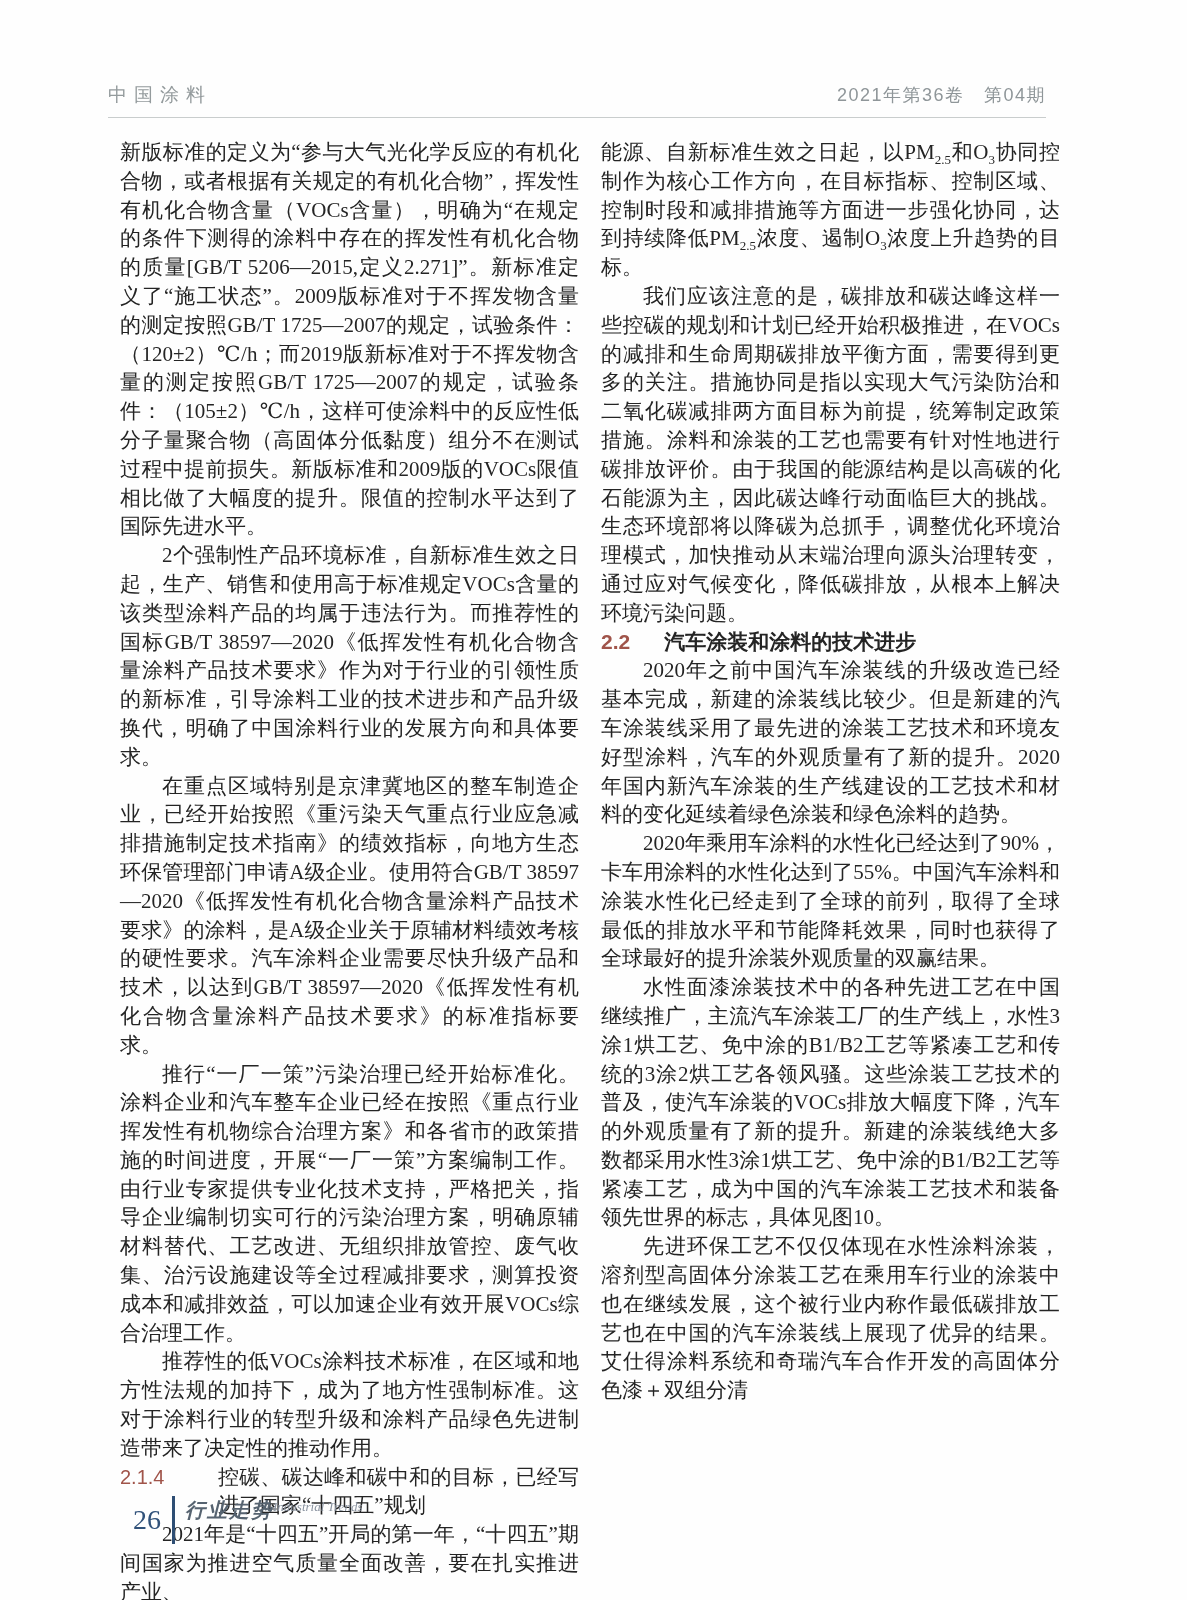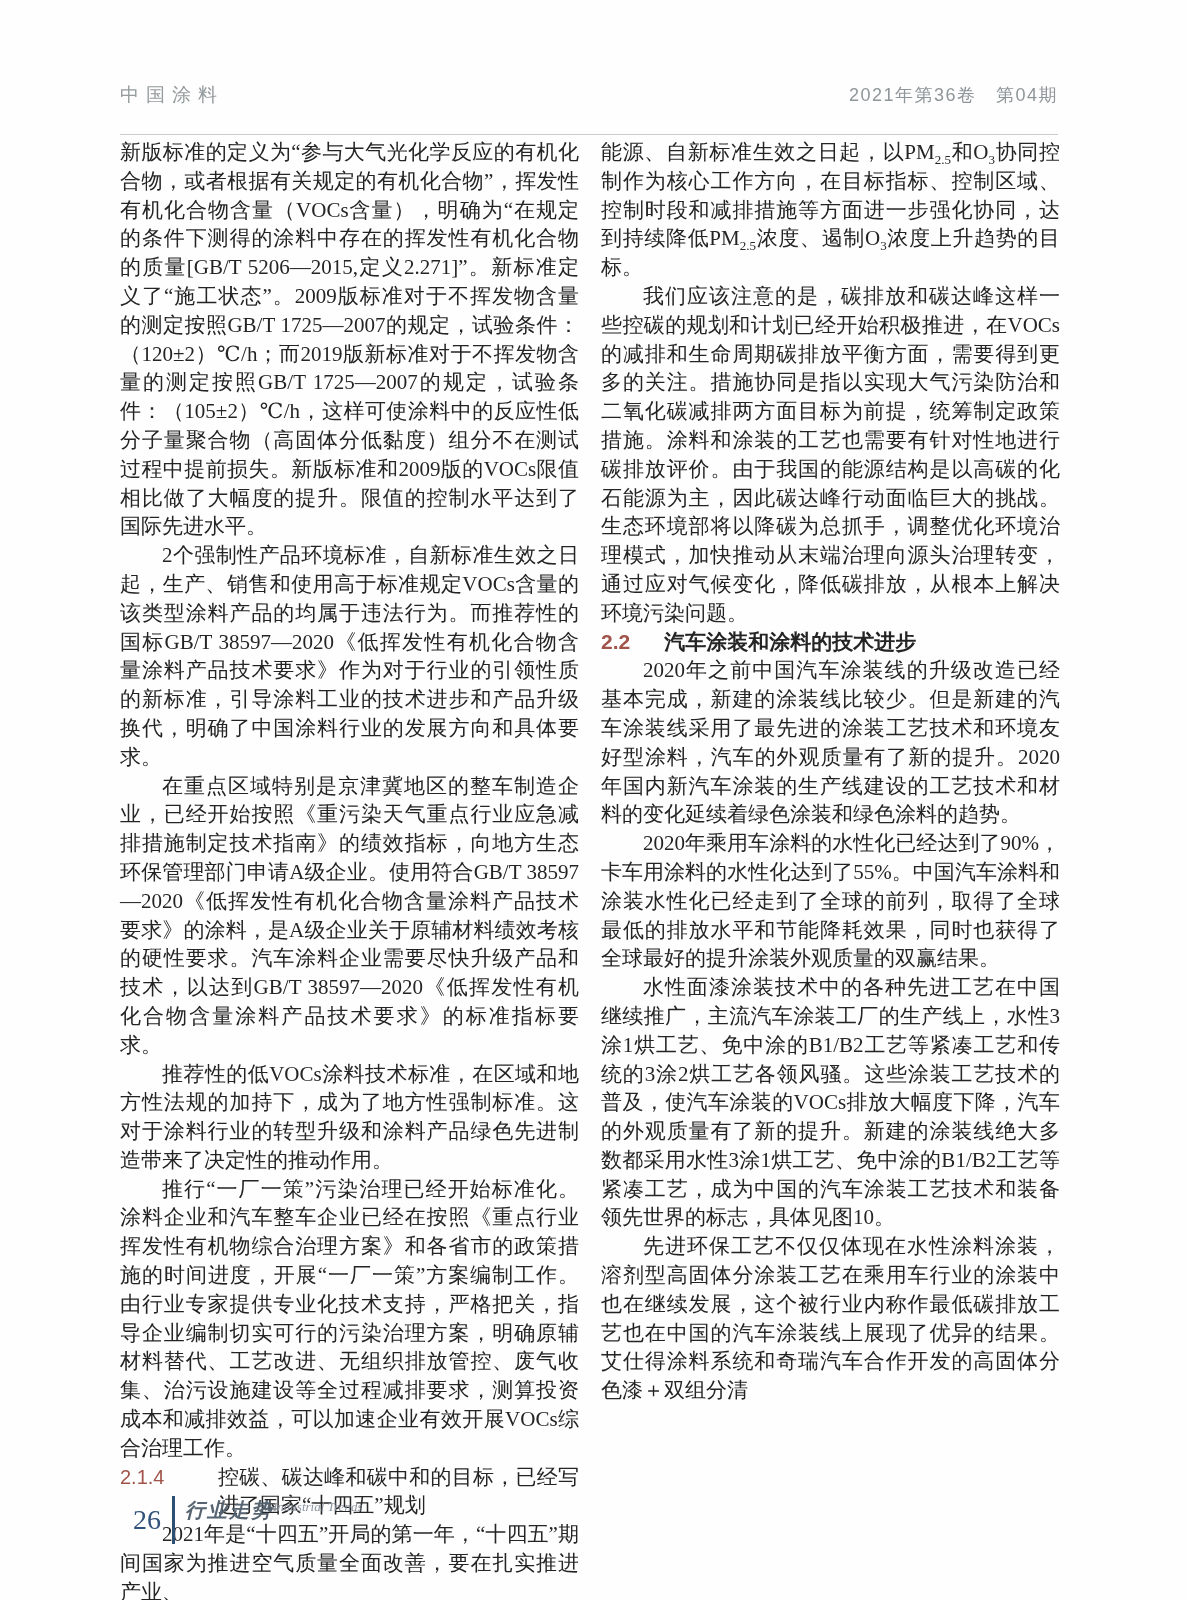--- a/index.html
+++ b/index.html
@@ -6,23 +6,23 @@
   .page{
     position:relative;
     width:1187px;height:1600px;
     background:#fefefe;
     margin:0 auto;
     overflow:hidden;
     font-family:"Liberation Serif","DejaVu Serif",serif;
   }
   
   .header{
-    position:absolute;left:120px;top:82px;width:938px;
+    position:absolute;left:108px;top:82px;width:938px;
     display:flex;justify-content:space-between;align-items:baseline;
-    padding-bottom:26px;border-bottom:1px solid #c9cdcd;
+    padding-bottom:9px;border-bottom:1px solid #c9cdcd;
   }
   .journal{font-size:19px;color:#949b9d;letter-spacing:7px;font-family:"Liberation Sans",sans-serif;}
   .issue{font-size:18px;color:#8f9699;letter-spacing:1.5px;font-family:"Liberation Sans",sans-serif;}
   
   .content{
     position:absolute;left:120px;top:138px;width:940px;
     display:flex;gap:22px;
   }
   .col{width:459px;}
   .col p{
@@ -74,22 +74,22 @@
   <div class="header">
     <span class="journal">中国涂料</span>
     <span class="issue">2021年第36卷　第04期</span>
   </div>
 
   <div class="content">
     <div class="col">
         <p class="para"><span>新版标准的定义为“参与大气光化学反应的有机化合物，或者根据有关规定的有机化合物”，挥发性有机化合物含量（VOCs含量），明确为“在规定的条件下测得的涂料中存在的挥发性有机化合物的质量[GB/T 5206—2015,定义2.271]”。新标准定义了“施工状态”。2009版标准对于不挥发物含量的测定按照GB/T 1725—2007的规定，试验条件：（120±2）℃/h；而2019版新标准对于不挥发物含量的测定按照GB/T 1725—2007的规定，试验条件：（105±2）℃/h，这样可使涂料中的反应性低分子量聚合物（高固体分低黏度）组分不在测试过程中提前损失。新版标准和2009版的VOCs限值相比做了大幅度的提升。限值的控制水平达到了国际先进水平。</span></p>
         <p class="para indent"><span>2个强制性产品环境标准，自新标准生效之日起，生产、销售和使用高于标准规定VOCs含量的该类型涂料产品的均属于违法行为。而推荐性的国标GB/T 38597—2020《低挥发性有机化合物含量涂料产品技术要求》作为对于行业的引领性质的新标准，引导涂料工业的技术进步和产品升级换代，明确了中国涂料行业的发展方向和具体要求。</span></p>
         <p class="para indent"><span>在重点区域特别是京津冀地区的整车制造企业，已经开始按照《重污染天气重点行业应急减排措施制定技术指南》的绩效指标，向地方生态环保管理部门申请A级企业。使用符合GB/T 38597—2020《低挥发性有机化合物含量涂料产品技术要求》的涂料，是A级企业关于原辅材料绩效考核的硬性要求。汽车涂料企业需要尽快升级产品和技术，以达到GB/T 38597—2020《低挥发性有机化合物含量涂料产品技术要求》的标准指标要求。</span></p>
+        <p class="para indent"><span>推行“一厂一策”污染治理已经开始标准化。涂料企业和汽车整车企业已经在按照《重点行业挥发性有机物综合治理方案》和各省市的政策措施的时间进度，开展“一厂一策”方案编制工作。由行业专家提供专业化技术支持，严格把关，指导企业编制切实可行的污染治理方案，明确原辅材料替代、工艺改进、无组织排放管控、废气收集、治污设施建设等全过程减排要求，测算投资成本和减排效益，可以加速企业有效开展VOCs综合治理工作。</span></p>
         <p class="para indent"><span>推荐性的低VOCs涂料技术标准，在区域和地方性法规的加持下，成为了地方性强制标准。这对于涂料行业的转型升级和涂料产品绿色先进制造带来了决定性的推动作用。</span></p>
-        <p class="para indent"><span>推行“一厂一策”污染治理已经开始标准化。涂料企业和汽车整车企业已经在按照《重点行业挥发性有机物综合治理方案》和各省市的政策措施的时间进度，开展“一厂一策”方案编制工作。由行业专家提供专业化技术支持，严格把关，指导企业编制切实可行的污染治理方案，明确原辅材料替代、工艺改进、无组织排放管控、废气收集、治污设施建设等全过程减排要求，测算投资成本和减排效益，可以加速企业有效开展VOCs综合治理工作。</span></p>
         <p class="h3"><span class="hnum">2.1.4</span><span><span>控碳、碳达峰和碳中和的目标，已经写进了国家“十四五”规划</span></span></p>
         <p class="para indent"><span>2021年是“十四五”开局的第一年，“十四五”期间国家为推进空气质量全面改善，要在扎实推进产业、</span></p>
       </div>
     <div class="col">
         <p class="para"><span>能源、自新标准生效之日起，以PM</span><sub>2.5</sub><span>和O</span><sub>3</sub><span>协同控制作为核心工作方向，在目标指标、控制区域、控制时段和减排措施等方面进一步强化协同，达到持续降低PM</span><sub>2.5</sub><span>浓度、遏制O</span><sub>3</sub><span>浓度上升趋势的目标。</span></p>
         <p class="para indent"><span>我们应该注意的是，碳排放和碳达峰这样一些控碳的规划和计划已经开始积极推进，在VOCs的减排和生命周期碳排放平衡方面，需要得到更多的关注。措施协同是指以实现大气污染防治和二氧化碳减排两方面目标为前提，统筹制定政策措施。涂料和涂装的工艺也需要有针对性地进行碳排放评价。由于我国的能源结构是以高碳的化石能源为主，因此碳达峰行动面临巨大的挑战。生态环境部将以降碳为总抓手，调整优化环境治理模式，加快推动从末端治理向源头治理转变，通过应对气候变化，降低碳排放，从根本上解决环境污染问题。</span></p>
         <p class="h2"><span class="hnum">2.2</span><span><span>汽车涂装和涂料的技术进步</span></span></p>
         <p class="para indent"><span>2020年之前中国汽车涂装线的升级改造已经基本完成，新建的涂装线比较少。但是新建的汽车涂装线采用了最先进的涂装工艺技术和环境友好型涂料，汽车的外观质量有了新的提升。2020年国内新汽车涂装的生产线建设的工艺技术和材料的变化延续着绿色涂装和绿色涂料的趋势。</span></p>
         <p class="para indent"><span>2020年乘用车涂料的水性化已经达到了90%，卡车用涂料的水性化达到了55%。中国汽车涂料和涂装水性化已经走到了全球的前列，取得了全球最低的排放水平和节能降耗效果，同时也获得了全球最好的提升涂装外观质量的双赢结果。</span></p>
         <p class="para indent"><span>水性面漆涂装技术中的各种先进工艺在中国继续推广，主流汽车涂装工厂的生产线上，水性3涂1烘工艺、免中涂的B1/B2工艺等紧凑工艺和传统的3涂2烘工艺各领风骚。这些涂装工艺技术的普及，使汽车涂装的VOCs排放大幅度下降，汽车的外观质量有了新的提升。新建的涂装线绝大多数都采用水性3涂1烘工艺、免中涂的B1/B2工艺等紧凑工艺，成为中国的汽车涂装工艺技术和装备领先世界的标志，具体见图10。</span></p>

